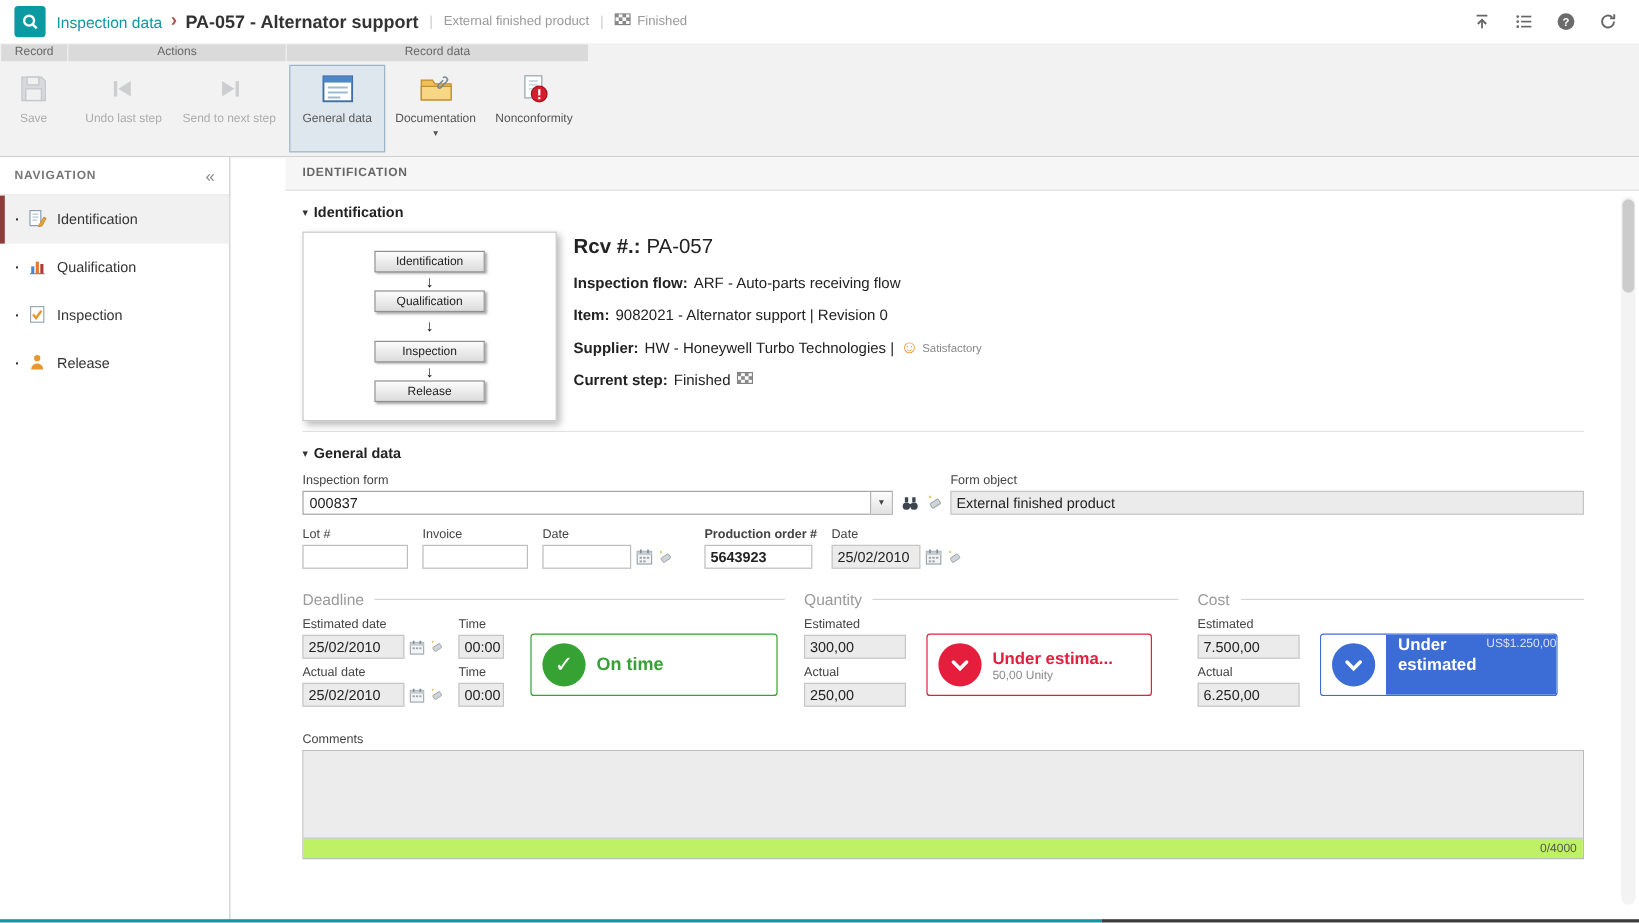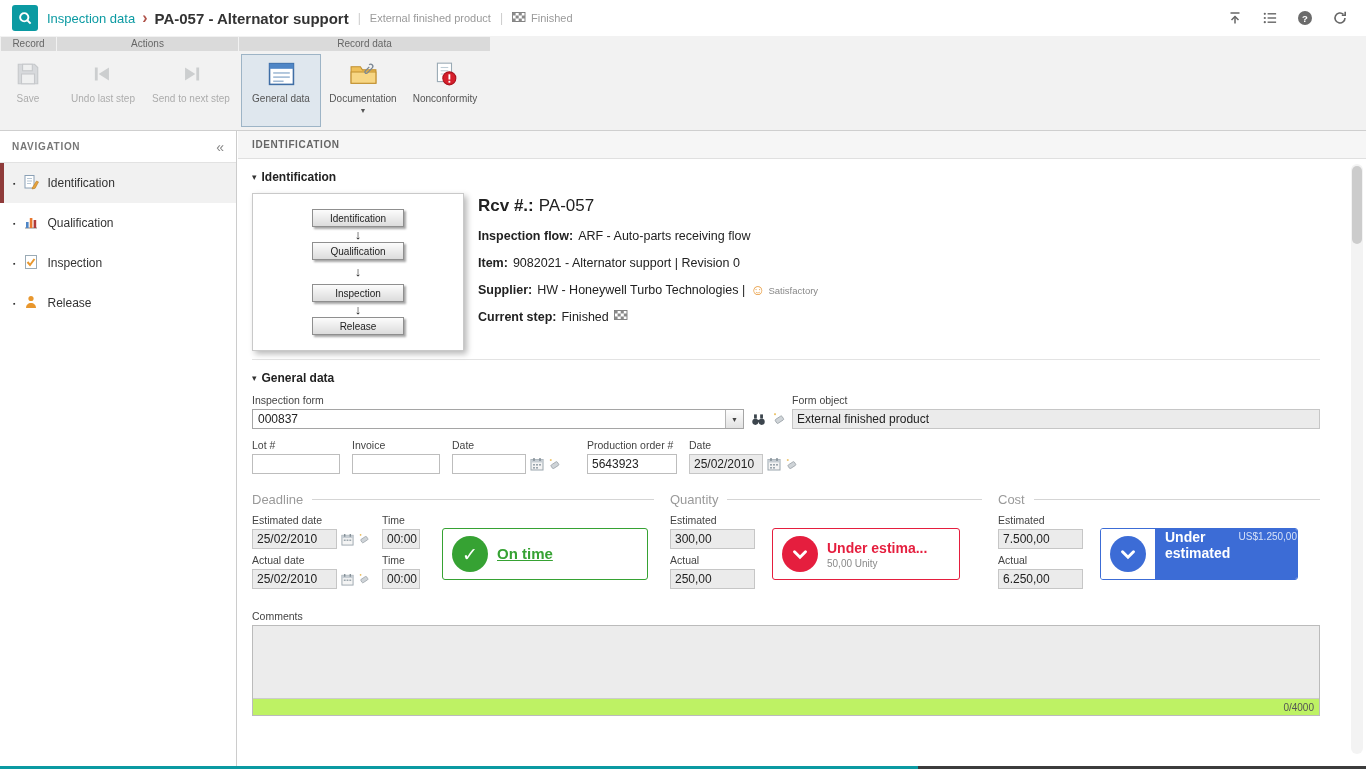--- a/index.html
+++ b/index.html
@@ -33,21 +33,21 @@
   .tb-btn{display:flex;flex-direction:column;align-items:center;justify-content:flex-start;
           padding-top:6px;gap:4px;font-size:10px;color:#555;border:1px solid transparent;
           box-sizing:border-box;text-align:center;cursor:pointer;}
   .tb-btn .tblabel{line-height:11px;}
   .tb-btn.w50{width:50px;}.tb-btn.w88{width:88px;text-align:center;}.tb-btn.w80{width:80px;}.tb-btn.w84{width:84px;}
   .tb-btn.disabled{opacity:.45;filter:grayscale(.7);}
   .tb-btn.selected{background:#dfe7ee;border:1px solid #9db4c6;}
   .tb-caret{font-size:7px;color:#555;line-height:5px;}
 
   
-  .sidebar{position:absolute;top:131px;left:0;width:237px;bottom:3px;background:#fff;
+  .sidebar{position:absolute;top:131px;left:0;width:192px;bottom:3px;background:#fff;
            border-right:1px solid #ccc;box-sizing:border-box;}
   .nav-header{height:31px;border-bottom:1px solid #e2e2e2;display:flex;align-items:center;
               padding:0 12px;}
   .nav-title{font-size:10px;font-weight:bold;color:#777;letter-spacing:.7px;flex:1;}
   .nav-collapse{color:#888;font-size:14px;cursor:pointer;}
   .nav-item{height:40px;display:flex;align-items:center;gap:8px;padding-left:9px;
             border-left:4px solid transparent;font-size:12px;color:#333;cursor:pointer;}
   .nav-item.selected{background:#f1f1f1;border-left-color:#8f3b3a;}
   .nav-bullet{font-size:7px;color:#333;}
 
@@ -126,21 +126,21 @@
   .card.green{width:206px;border:1px solid #36a233;}
   .card.red{width:188px;border:1px solid #e51e3e;}
   .card.blue{width:198px;border:1px solid #3c6cd6;overflow:hidden;padding:0;}
   .card-circle{width:36px;height:36px;border-radius:50%;display:flex;align-items:center;
                justify-content:center;margin:0 9px;flex-shrink:0;}
   .card-circle.green{background:#36a233;}
   .card-circle.red{background:#e51e3e;}
   .card-circle.blue{background:#3c6cd6;margin:0;}
   .card-check{color:#fff;font-size:19px;font-weight:bold;}
   .card-title{font-weight:bold;font-size:14px;line-height:16px;}
-  .card.green .card-title{color:#36a233;font-size:15px;text-decoration:underline;}
+  .card.green .card-title{color:#36a233;font-size:15px;}
   .card.red .card-title{color:#e51e3e;}
   .card-sub{font-size:10px;color:#8a8a8a;margin-top:2px;}
   .blue-icon-zone{width:54px;height:100%;background:#fff;display:flex;align-items:center;
                   justify-content:center;flex-shrink:0;}
   .blue-text-zone{flex:1;height:100%;background:#3c6cd6;display:flex;
                   justify-content:center;padding-left:10px;}
   .blue-text-zone .card-title{color:#fff;}
   .blue-text-zone .card-sub{color:#d7e2f8;}
 
   
@@ -492,21 +492,21 @@
                 </svg>
             </span>
             <span class="sicon">
               <svg width="13" height="13" viewBox="0 0 14 14">
                   <rect x="3.4" y="5.4" width="8" height="4.6" rx="1" transform="rotate(-33 7.4 7.7)" fill="#cfd4d8" stroke="#9aa1a7" stroke-width="0.8"></rect>
                   <path d="M2 2.2h2M3 1.2v2" stroke="#e8b84d" stroke-width="0.9"></path>
                 </svg>
             </span>
           </div>
         </div>
-        <div class="fblock" style="margin-left:14px;">
+        <div class="fblock" style="margin-left:14px;font-weight:bold;">
           <div class="fld-label">Production order #</div>
           <div class="inp w90">5643923</div>
         </div>
         <div class="fblock">
           <div class="fld-label">Date</div>
           <div class="with-icons">
             <div class="inp ro w74">25/02/2010</div>
             <span class="sicon">
               <svg width="14" height="14" viewBox="0 0 14 14">
                   <rect x="1" y="2.5" width="12" height="10.5" fill="#f4f4f4" stroke="#9aa5ad"></rect>

